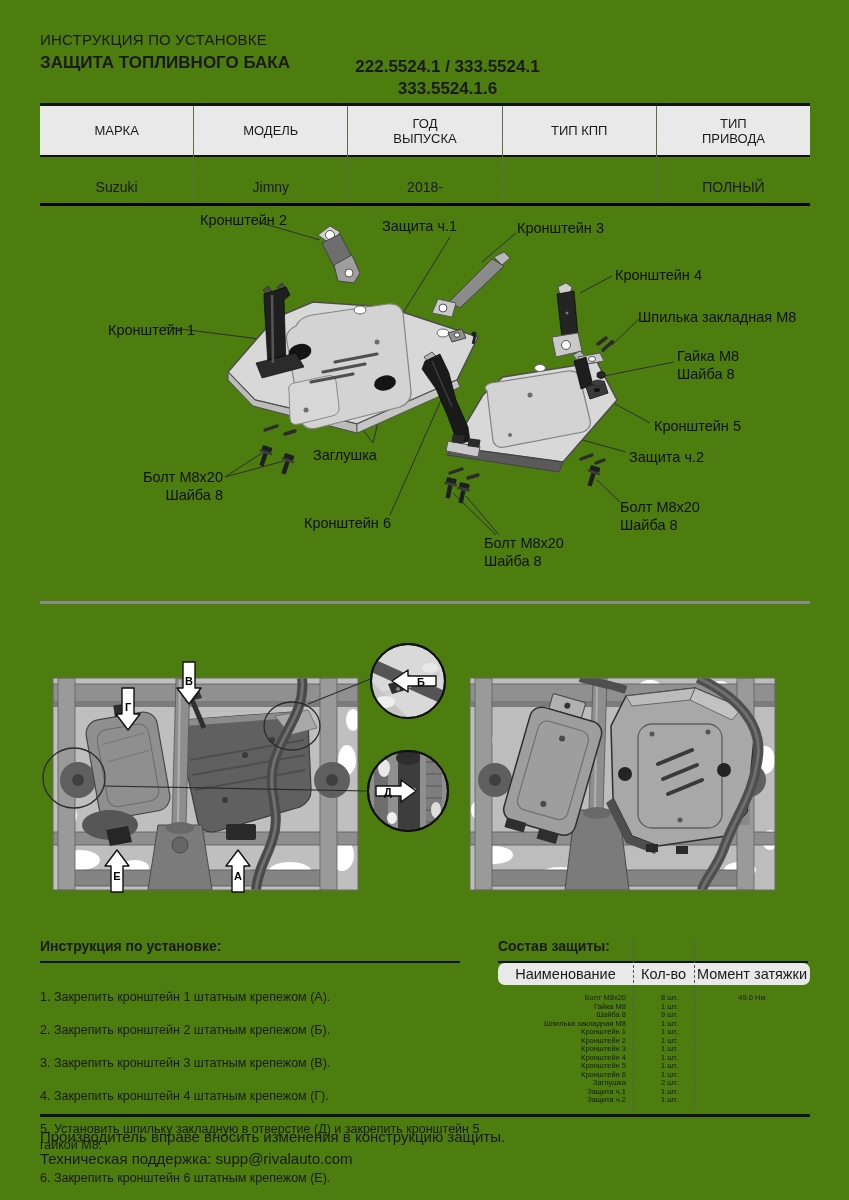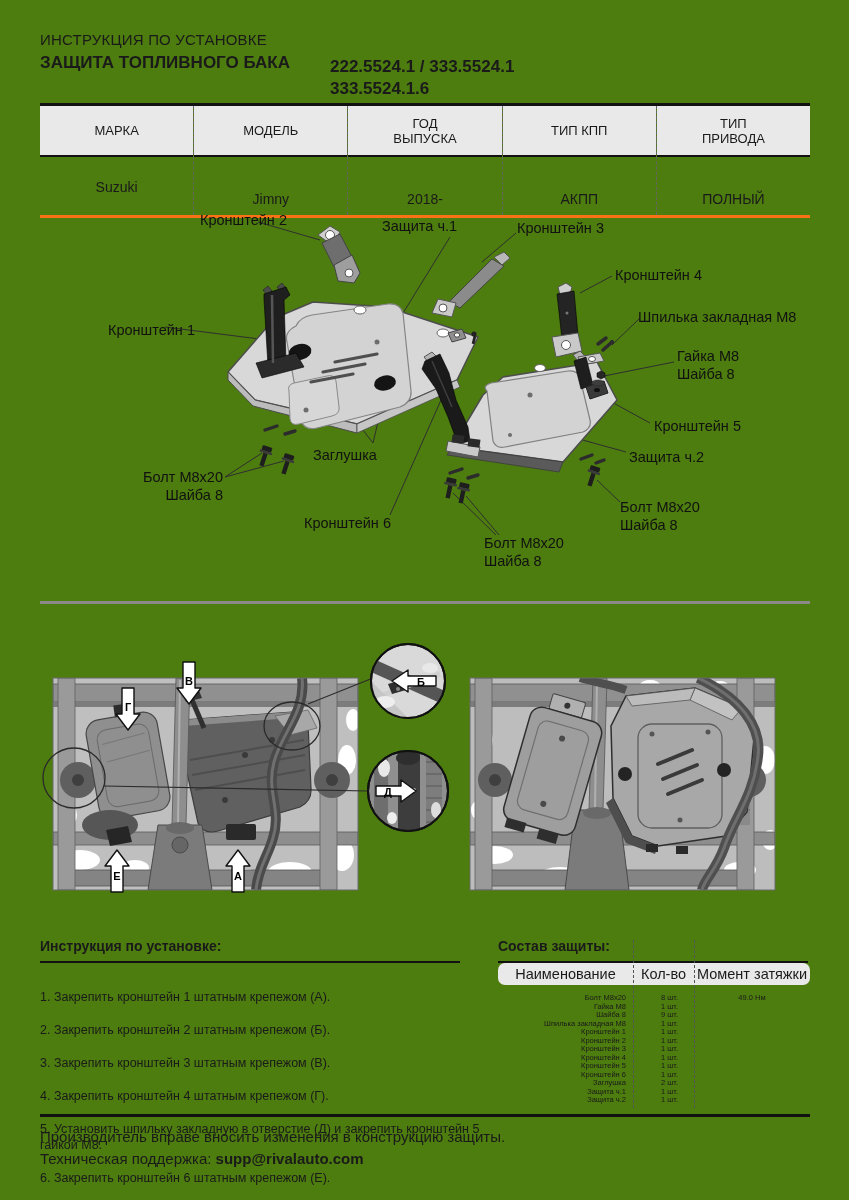--- a/index.html
+++ b/index.html
@@ -2,27 +2,27 @@
 <html><head>
 <meta charset="utf-8">
 <style>
   html,body{margin:0;padding:0;background:#fff;}
   .page{position:relative;width:849px;height:1200px;background:#4d7c0f;overflow:hidden;
         font-family:"Liberation Sans",sans-serif;color:#1a1a1a;}
   
   .hdr-left{position:absolute;left:40px;top:31px;}
   .hdr-doc{font-size:15px;margin-bottom:4px;letter-spacing:.2px;}
   .hdr-prod{font-size:17px;font-weight:bold;line-height:22px;text-align:right;}
-  .hdr-nums{position:absolute;left:330px;top:56px;width:235px;
+  .hdr-nums{position:absolute;left:330px;top:56px;width:235px;text-align:center;
             font-weight:bold;font-size:17px;line-height:22px;}
   
   .vtable{position:absolute;left:40px;top:103px;width:770px;display:flex;
-          border-top:3px solid #111;border-bottom:3px solid #f97316;}
+          border-top:3px solid #111;border-bottom:3px solid #000000;}
   .vcol{flex:1;display:flex;flex-direction:column;}
-  .vcol + .vcol{border-left:1px dashed #666;gap:12px;}
+  .vcol + .vcol{border-left:1px dashed #666;}
   .vhead{height:49px;background:#e9e9e9;border-bottom:2px solid #111;display:flex;
          align-items:center;justify-content:center;text-align:center;font-size:13px;
          line-height:15px;white-space:pre-line;}
   .vval{height:33px;display:flex;align-items:center;justify-content:center;font-size:14px;margin-top:13px;}
   
   .diagram-svg{position:absolute;left:0;top:195px;}
   .dlabel{position:absolute;font-size:14.5px;line-height:18px;white-space:nowrap;color:#111;}
   .divider{position:absolute;left:40px;top:601px;width:770px;height:3px;background:#8a8a8a;}
   
   .photos-svg{position:absolute;left:40px;top:640px;}
@@ -41,21 +41,21 @@
   .hw-h3{width:116px;text-align:center;}
   .hw-body{margin-top:9px;}
   .hw-row{display:flex;font-size:7.5px;line-height:8.5px;}
   .hw-name{width:135px;text-align:right;padding-right:7px;box-sizing:border-box;}
   .hw-qty{width:61px;text-align:center;padding-left:12px;box-sizing:border-box;}
   .hw-torque{width:116px;text-align:center;}
   .hw-dash{position:absolute;top:2px;height:168px;border-left:1px dashed #555;}
   
   .footer-rule{position:absolute;left:40px;top:1114px;width:770px;height:3px;background:#111;}
   .footer{position:absolute;left:40px;top:1126px;font-size:15px;line-height:22px;}
-  .footer b{font-weight:bold;}
+  .footer b{font-weight:normal;}
   svg text.callout{font-family:"Liberation Sans",sans-serif;font-size:11px;font-weight:bold;fill:#000;text-anchor:middle;}
 </style>
 </head>
 <body>
 
 <div class="page">
 
   <div class="hdr-left">
     <div class="hdr-doc">ИНСТРУКЦИЯ ПО УСТАНОВКЕ</div>
     <div class="hdr-prod">ЗАЩИТА ТОПЛИВНОГО БАКА</div>
@@ -74,21 +74,20 @@
       <div class="vhead">МОДЕЛЬ</div>
       <div class="vval">Jimny</div>
     </div>
     <div class="vcol">
       <div class="vhead">ГОД
 ВЫПУСКА</div>
       <div class="vval">2018-</div>
     </div>
     <div class="vcol">
       <div class="vhead">ТИП КПП</div>
-      <div class="vval">АКПП</div>
     </div>
     <div class="vcol">
       <div class="vhead">ТИП
 ПРИВОДА</div>
       <div class="vval">ПОЛНЫЙ</div>
     </div>
   </div>
 
   <svg class="diagram-svg" width="849" height="410" viewBox="0 0 849 410">
     <defs>

